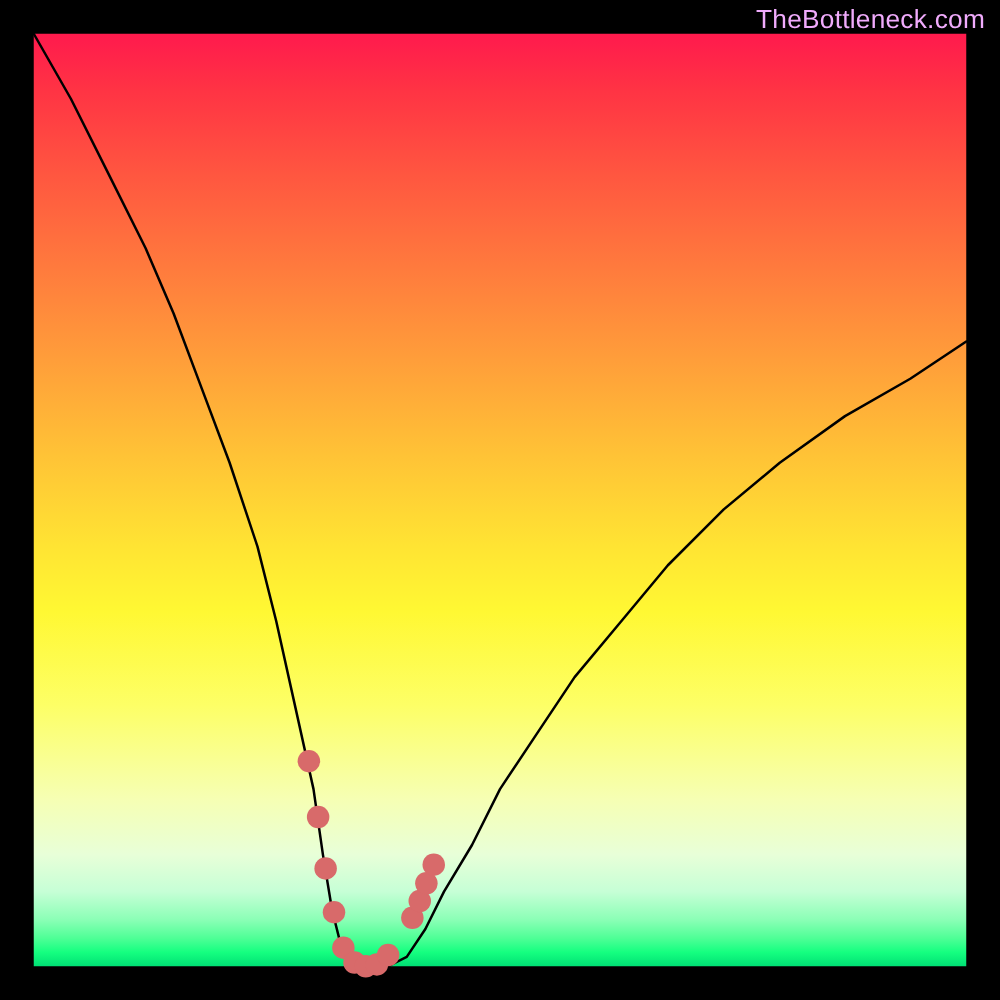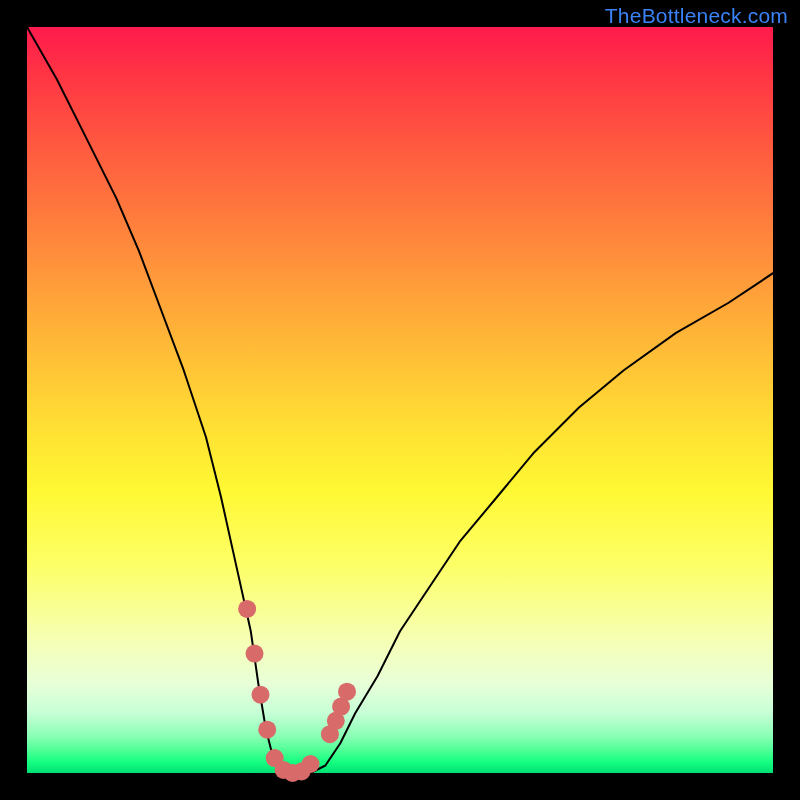--- a/index.html
+++ b/index.html
@@ -38,21 +38,21 @@
   svg.curve {
     position: absolute;
     left: 0; top: 0;
     width: 746px; height: 746px;
     overflow: visible;
   }
   .attribution {
     position: absolute;
     top: 4px;
     right: 12px;
-    color: #3b82f6;
+    color: #f0abfc;
     font-size: 21px;
     font-weight: 400;
     letter-spacing: 0.2px;
   }
 </style>
 </head>
 <body>
 
 <div class="plot-area">
   <svg class="curve" viewBox="0 0 746 746">

